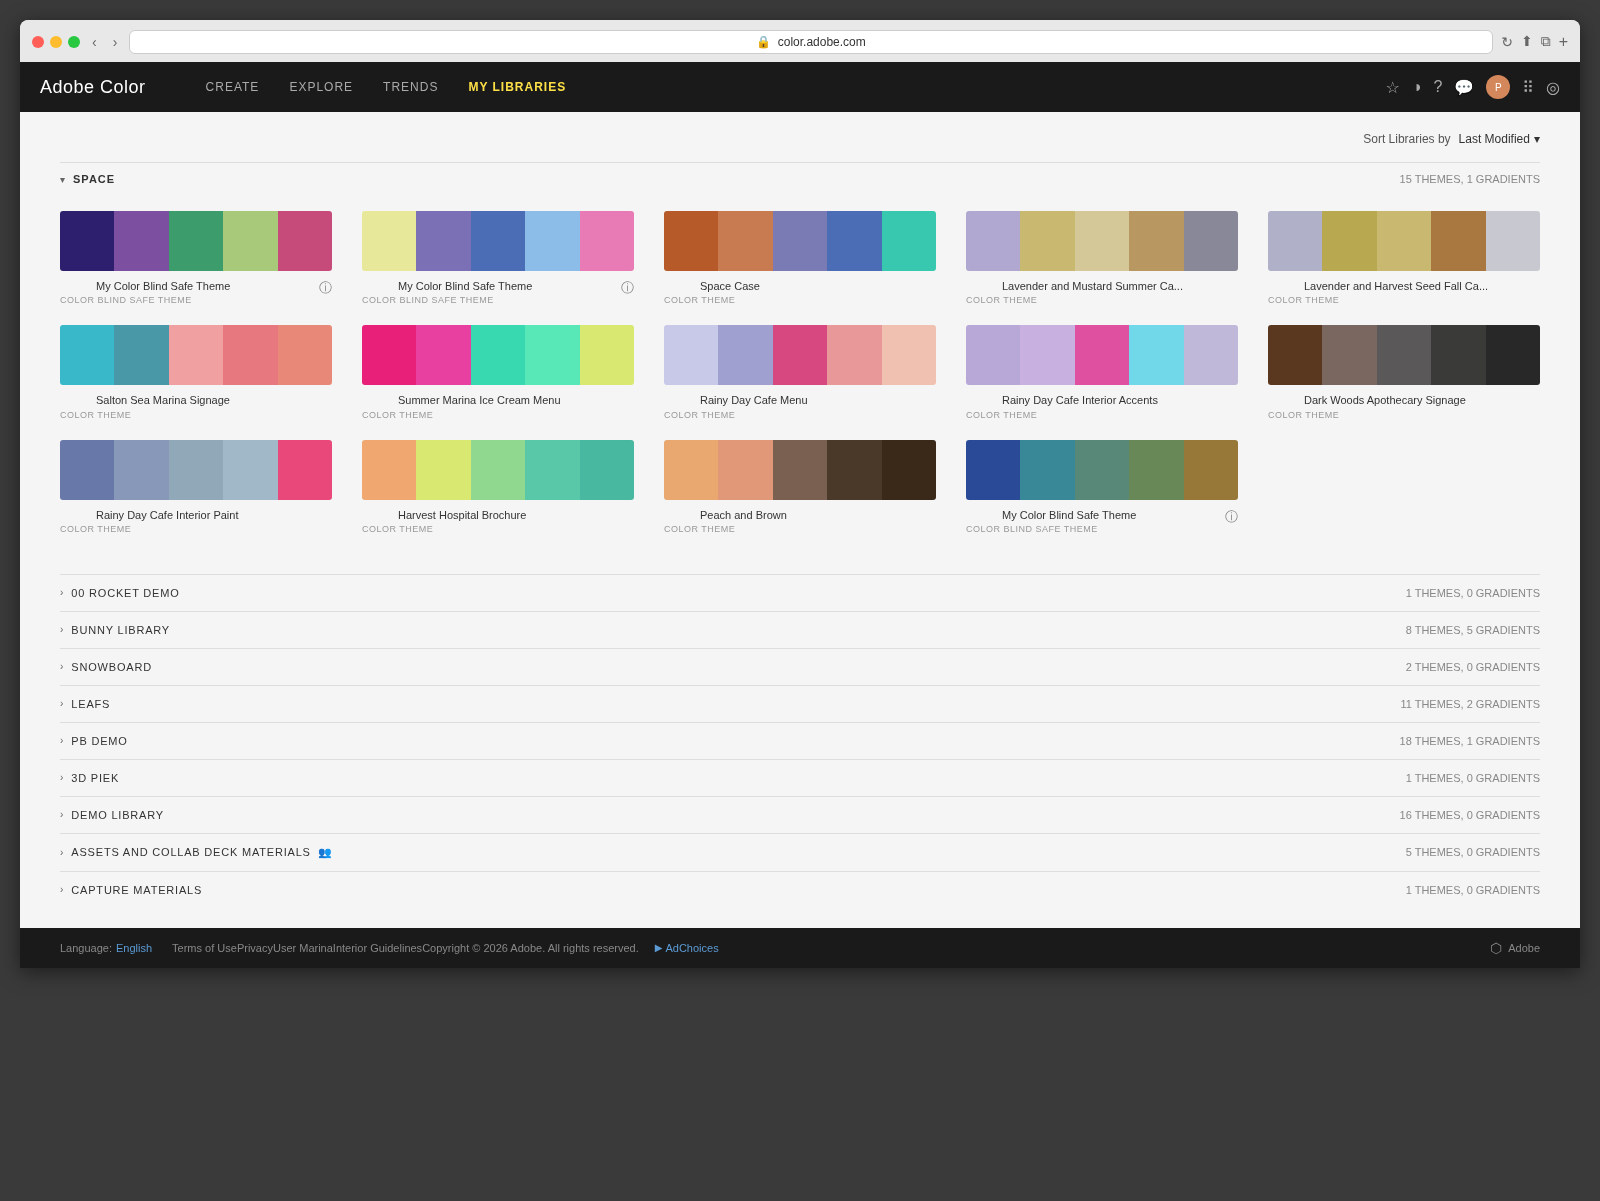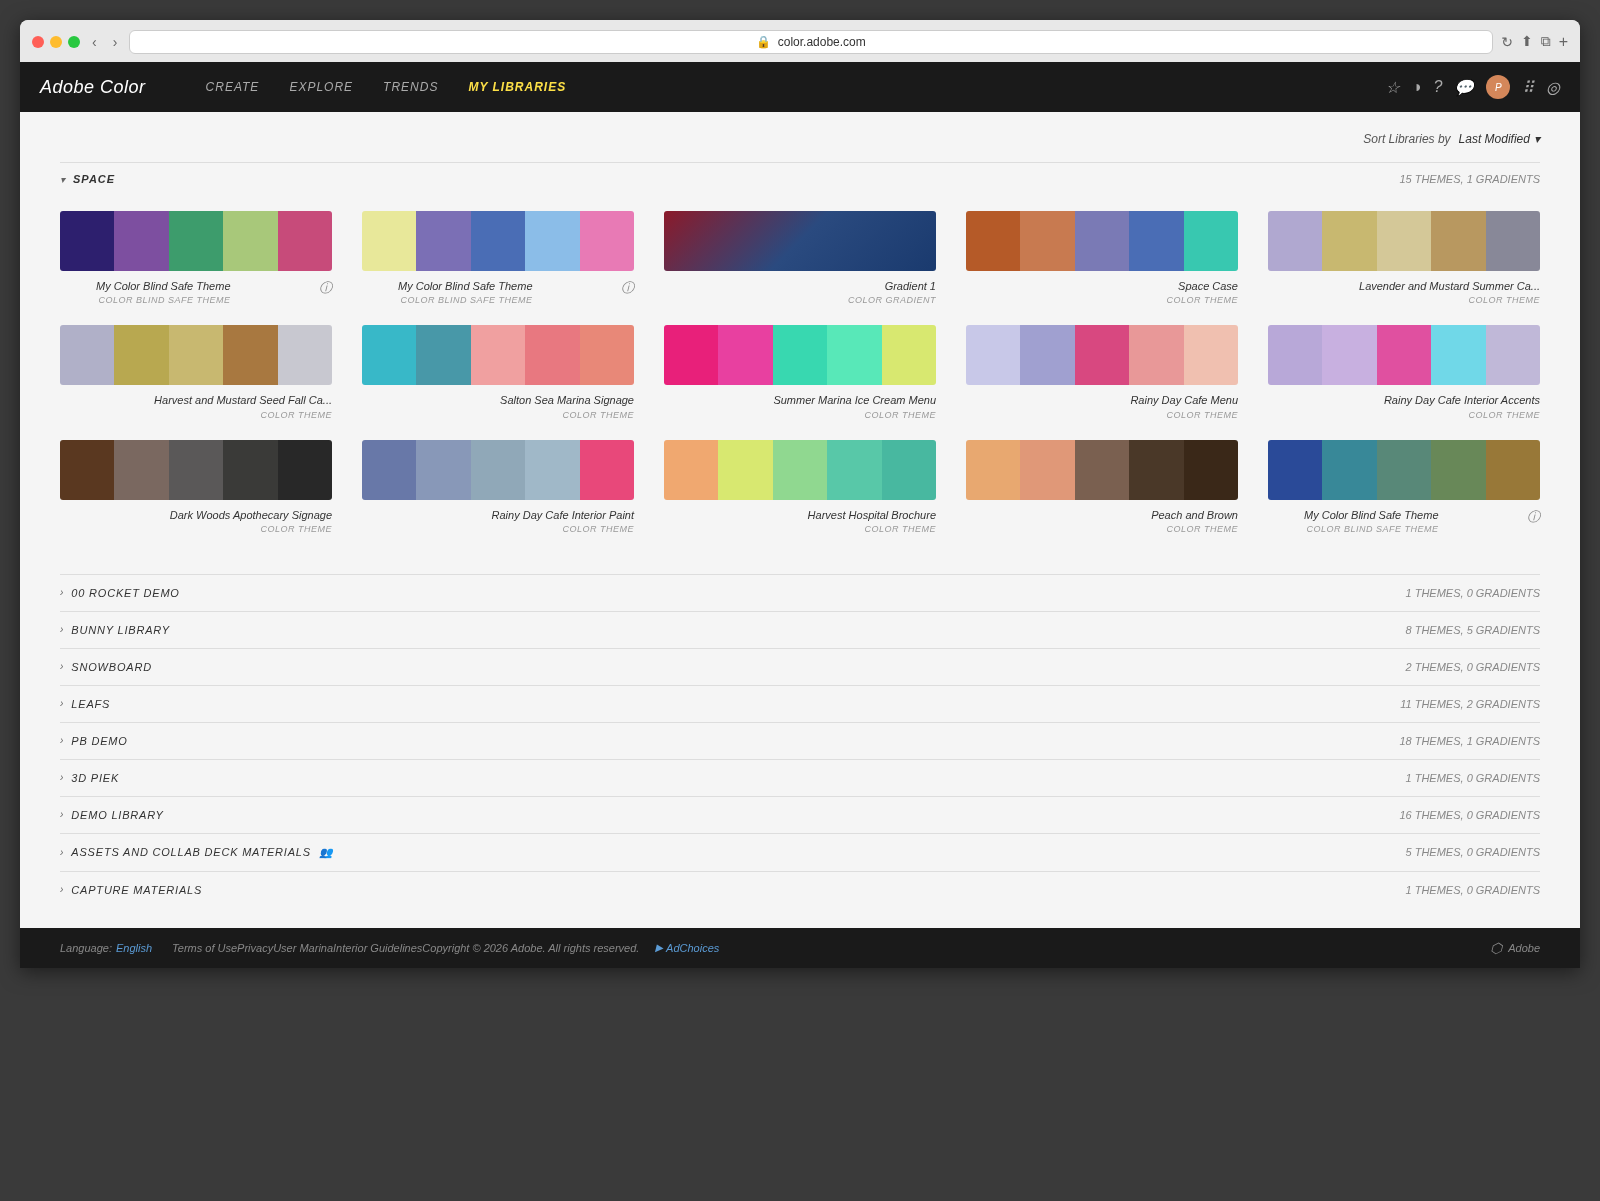--- a/index.html
+++ b/index.html
@@ -21,40 +21,40 @@
     .tl-green { background: #28c840; }
     .nav-btn { background: none; border: none; cursor: pointer; color: #666; font-size: 14px; padding: 2px 4px; }
     .address-bar {
       flex: 1; background: white; border-radius: 6px; padding: 4px 12px;
       display: flex; align-items: center; justify-content: center;
       border: 1px solid #ccc; gap: 6px; font-size: 12px; color: #333;
     }
     .toolbar-right { display: flex; gap: 8px; color: #666; }
 
     
-    .app { background: #f5f5f5; width: 100%; min-height: 820px; font-style: italic; }
+    .app { background: #f5f5f5; width: 100%; min-height: 820px; }
 
     
     .top-nav {
       background: #1a1a1a; display: flex; align-items: center;
       padding: 0 20px; height: 50px;
     }
     .brand { color: white; font-size: 18px; font-weight: 300; letter-spacing: 0.5px; margin-right: 60px; }
     .nav-links { display: flex; gap: 30px; flex: 1; }
     .nav-link {
       color: #aaa; font-size: 12px; letter-spacing: 1px; text-transform: uppercase;
       cursor: pointer; text-decoration: none; padding: 4px 0;
     }
     .nav-link.active { color: #fde047; font-weight: 700; }
     .nav-icons { display: flex; gap: 12px; align-items: center; }
     .nav-icon { color: #aaa; font-size: 16px; cursor: pointer; }
     .avatar { width: 24px; height: 24px; border-radius: 50%; background: #d4875a; display: flex; align-items: center; justify-content: center; overflow: hidden; }
 
     
-    .content { padding: 20px 40px; text-align: right; }
+    .content { padding: 20px 40px; }
 
     
     .sort-bar {
       display: flex; justify-content: flex-end; align-items: center;
       gap: 8px; margin-bottom: 16px; font-size: 12px; color: #555;
     }
     .sort-select {
       font-size: 12px; border: none; background: transparent;
       cursor: pointer; color: #333; display: flex; align-items: center; gap: 4px;
     }
@@ -215,27 +215,20 @@
               </div>
               <div style="display:flex;align-items:flex-start;justify-content:space-between;">
                 <div>
                   <div class="theme-title">My Color Blind Safe Theme</div>
                   <div class="theme-subtitle">COLOR BLIND SAFE THEME</div>
                 </div>
                 <span class="shared-icon">ⓘ</span>
               </div>
             </div>
 
-            <div class="theme-item">
-              <div class="gradient-swatch" style="background: linear-gradient(135deg, #8b1a2a 0%, #2a4a7f 50%, #1a3a6e 100%);"></div>
-              <div>
-                <div class="theme-title">Gradient 1</div>
-                <div class="theme-subtitle">COLOR GRADIENT</div>
-              </div>
-            </div>
 
             <div class="theme-item">
               <div class="theme-swatch">
                 <div class="theme-swatch-segment" style="background:#b55a28;"></div>
                 <div class="theme-swatch-segment" style="background:#c87a50;"></div>
                 <div class="theme-swatch-segment" style="background:#7a7ab5;"></div>
                 <div class="theme-swatch-segment" style="background:#4a6db5;"></div>
                 <div class="theme-swatch-segment" style="background:#38c8b0;"></div>
               </div>
               <div>
@@ -260,21 +253,21 @@
 
             <div class="theme-item">
               <div class="theme-swatch">
                 <div class="theme-swatch-segment" style="background:#b0b0c8;"></div>
                 <div class="theme-swatch-segment" style="background:#b8a850;"></div>
                 <div class="theme-swatch-segment" style="background:#c8b870;"></div>
                 <div class="theme-swatch-segment" style="background:#a87840;"></div>
                 <div class="theme-swatch-segment" style="background:#c8c8d0;"></div>
               </div>
               <div>
-                <div class="theme-title">Harvest and Mustard Seed Fall Ca...</div>
+                <div class="theme-title">Lavender and Harvest Seed Fall Ca...</div>
                 <div class="theme-subtitle">COLOR THEME</div>
               </div>
             </div>
 
             <div class="theme-item">
               <div class="theme-swatch">
                 <div class="theme-swatch-segment" style="background:#38b8c8;"></div>
                 <div class="theme-swatch-segment" style="background:#4898a8;"></div>
                 <div class="theme-swatch-segment" style="background:#f0a0a0;"></div>
                 <div class="theme-swatch-segment" style="background:#e87880;"></div>

